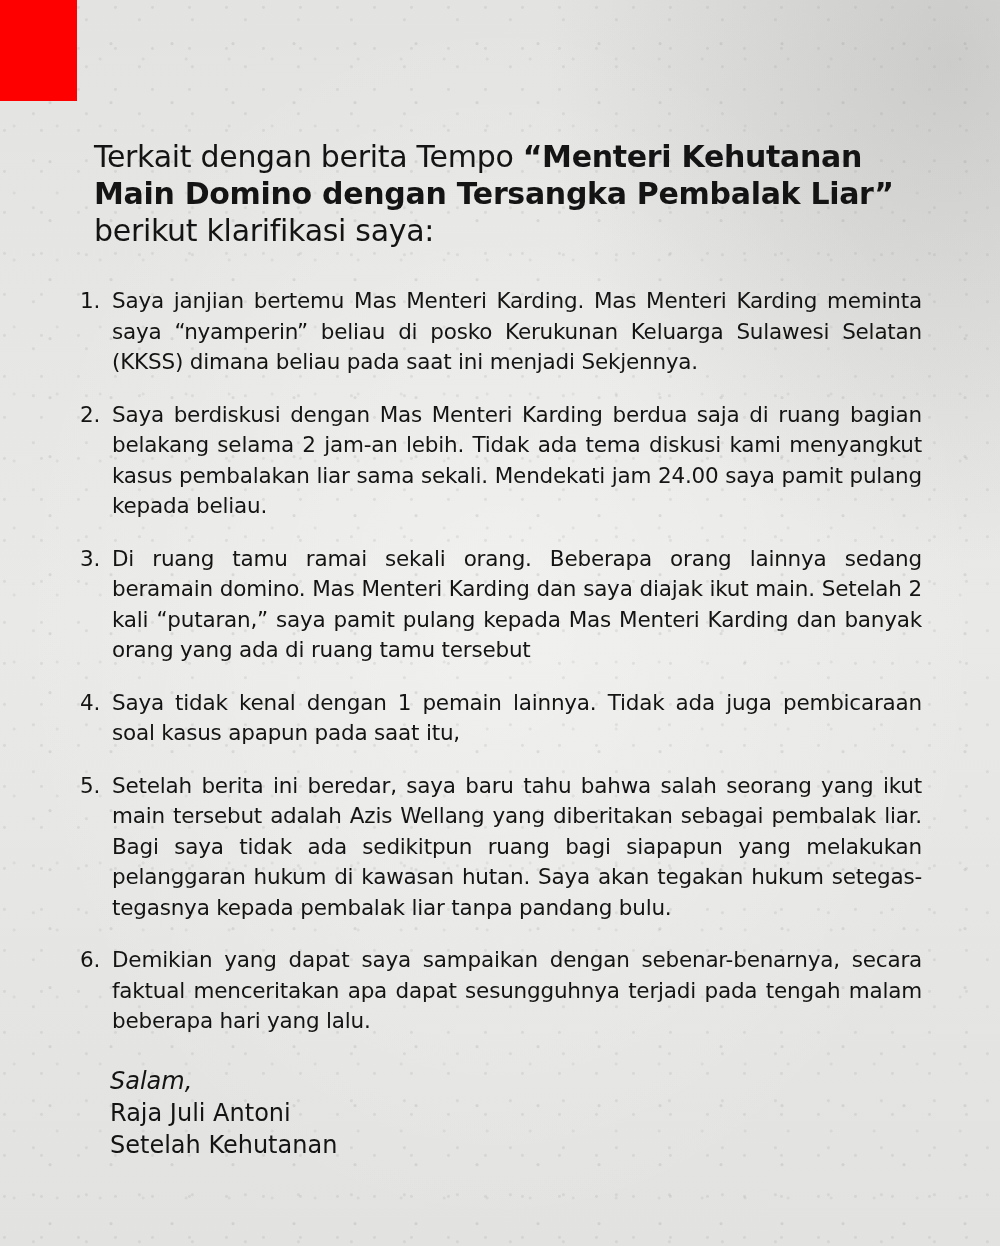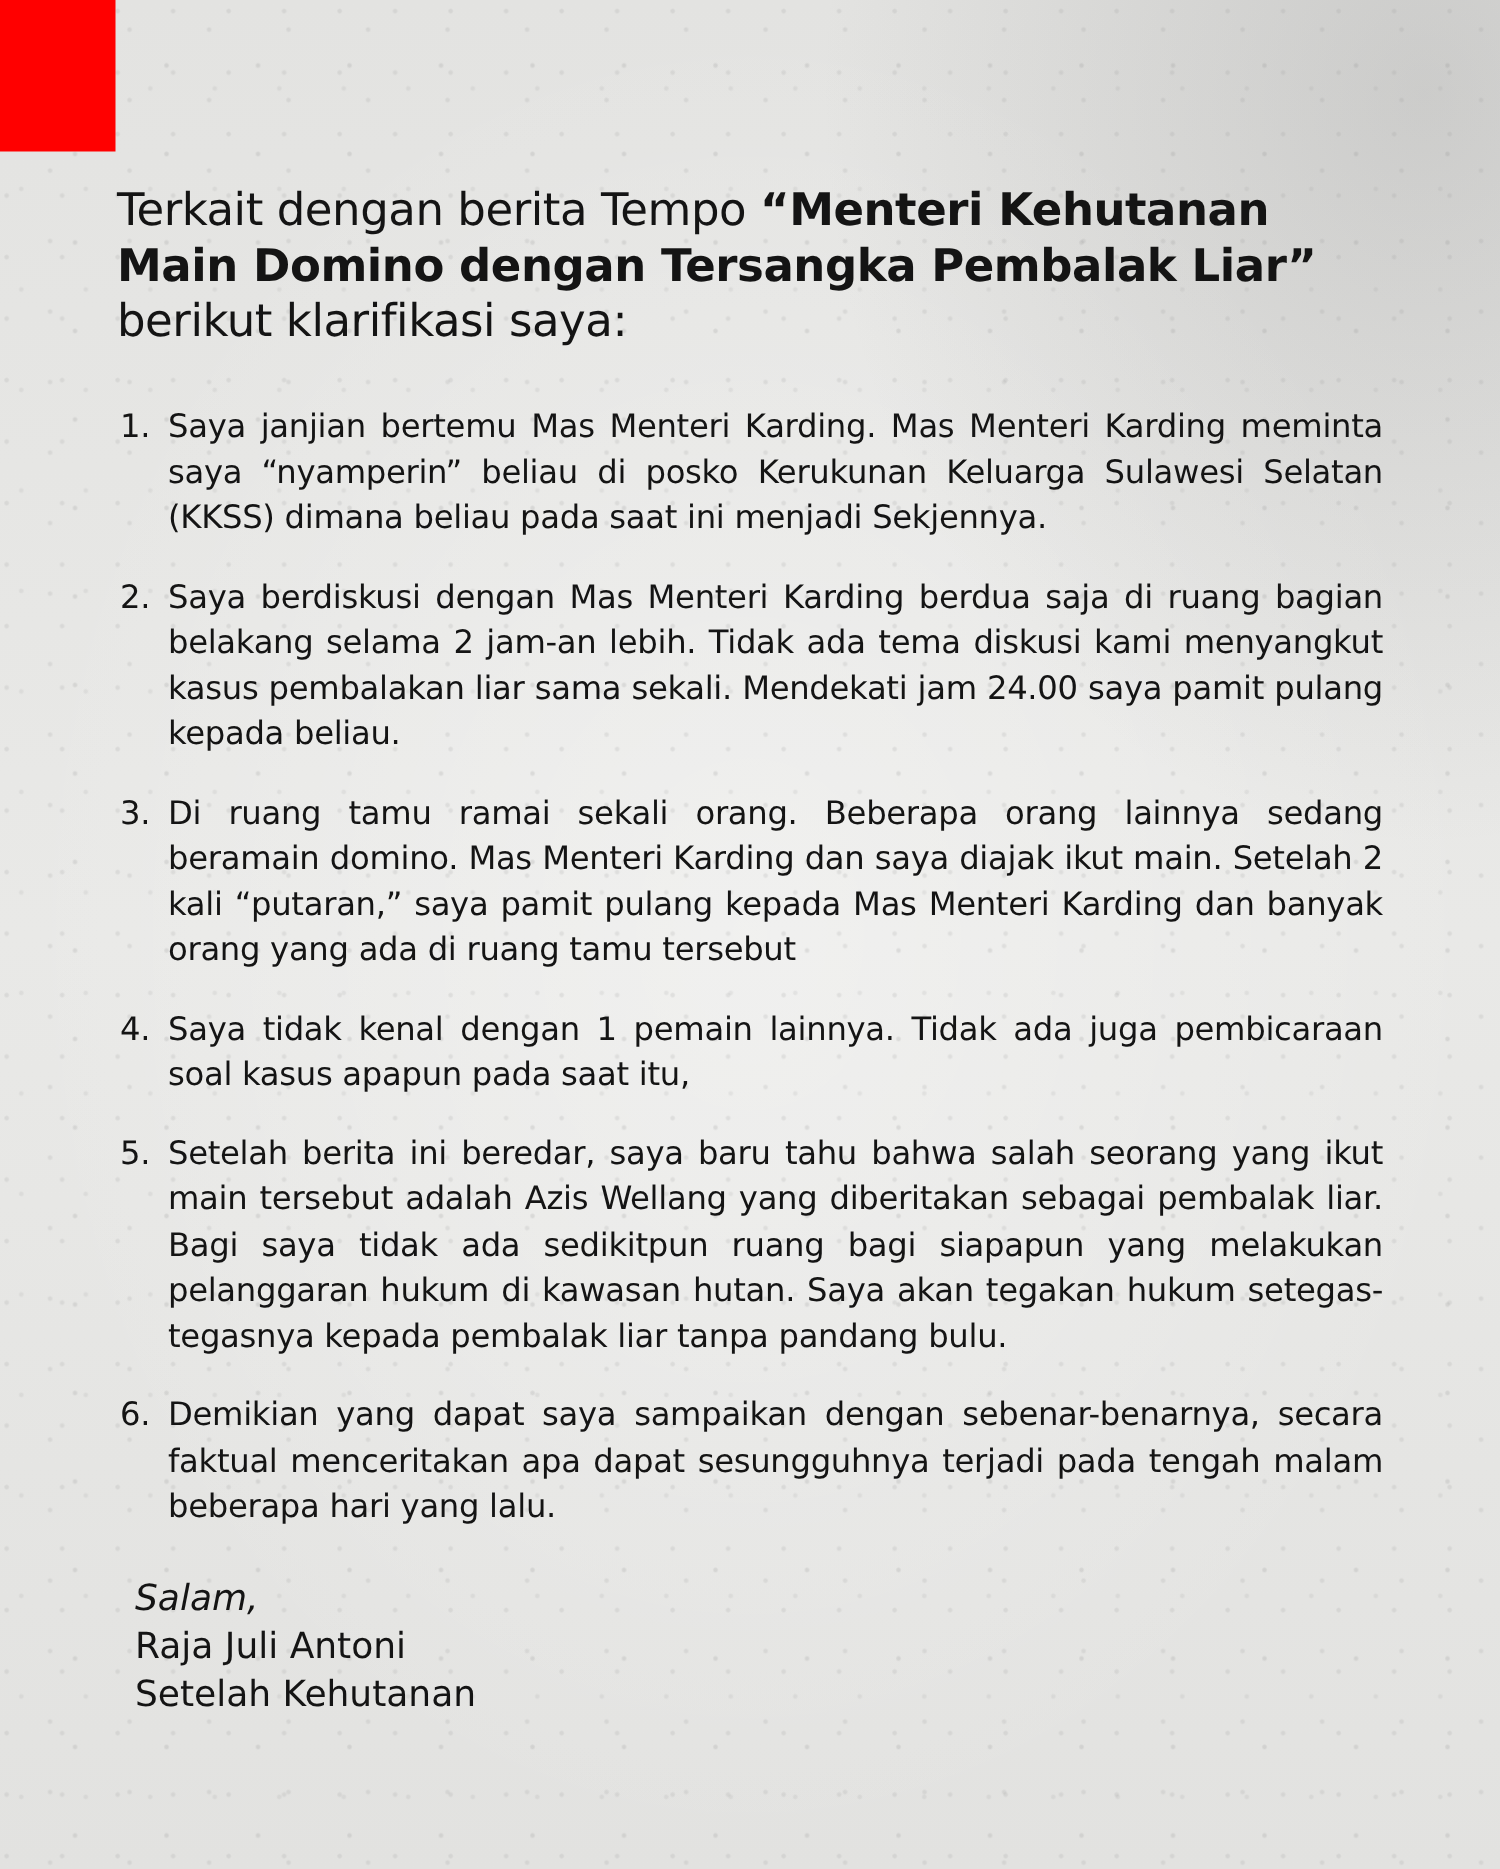--- a/index.html
+++ b/index.html
@@ -34,21 +34,21 @@
     }
     .content {
       position: absolute;
       left: 78px;
       top: 122px;
       width: 844px;
     }
     .headline {
       font-size: 30px;
       line-height: 37px;
-      margin: 0;
+      margin: 16px;
       font-weight: normal;
       letter-spacing: -0.3px;
     }
     .headline b {
       font-weight: bold;
     }
     .list {
       list-style: none;
       margin: 37px 0 0 0;
       padding: 0;
@@ -64,21 +64,21 @@
       flex: 0 0 32px;
       text-align: left;
       padding-left: 2px;
     }
     .item-text {
       flex: 1;
       text-align: justify;
     }
     .signature {
       margin-top: 28px;
-      margin-left: 12px;
+      margin-left: 32px;
       font-size: 24px;
       line-height: 32px;
     }
     .sig-greeting { font-style: italic; }
     .sig-name { font-weight: normal; }
   </style>
 </head>
 <body>
 
 <div class="red-block"></div>

